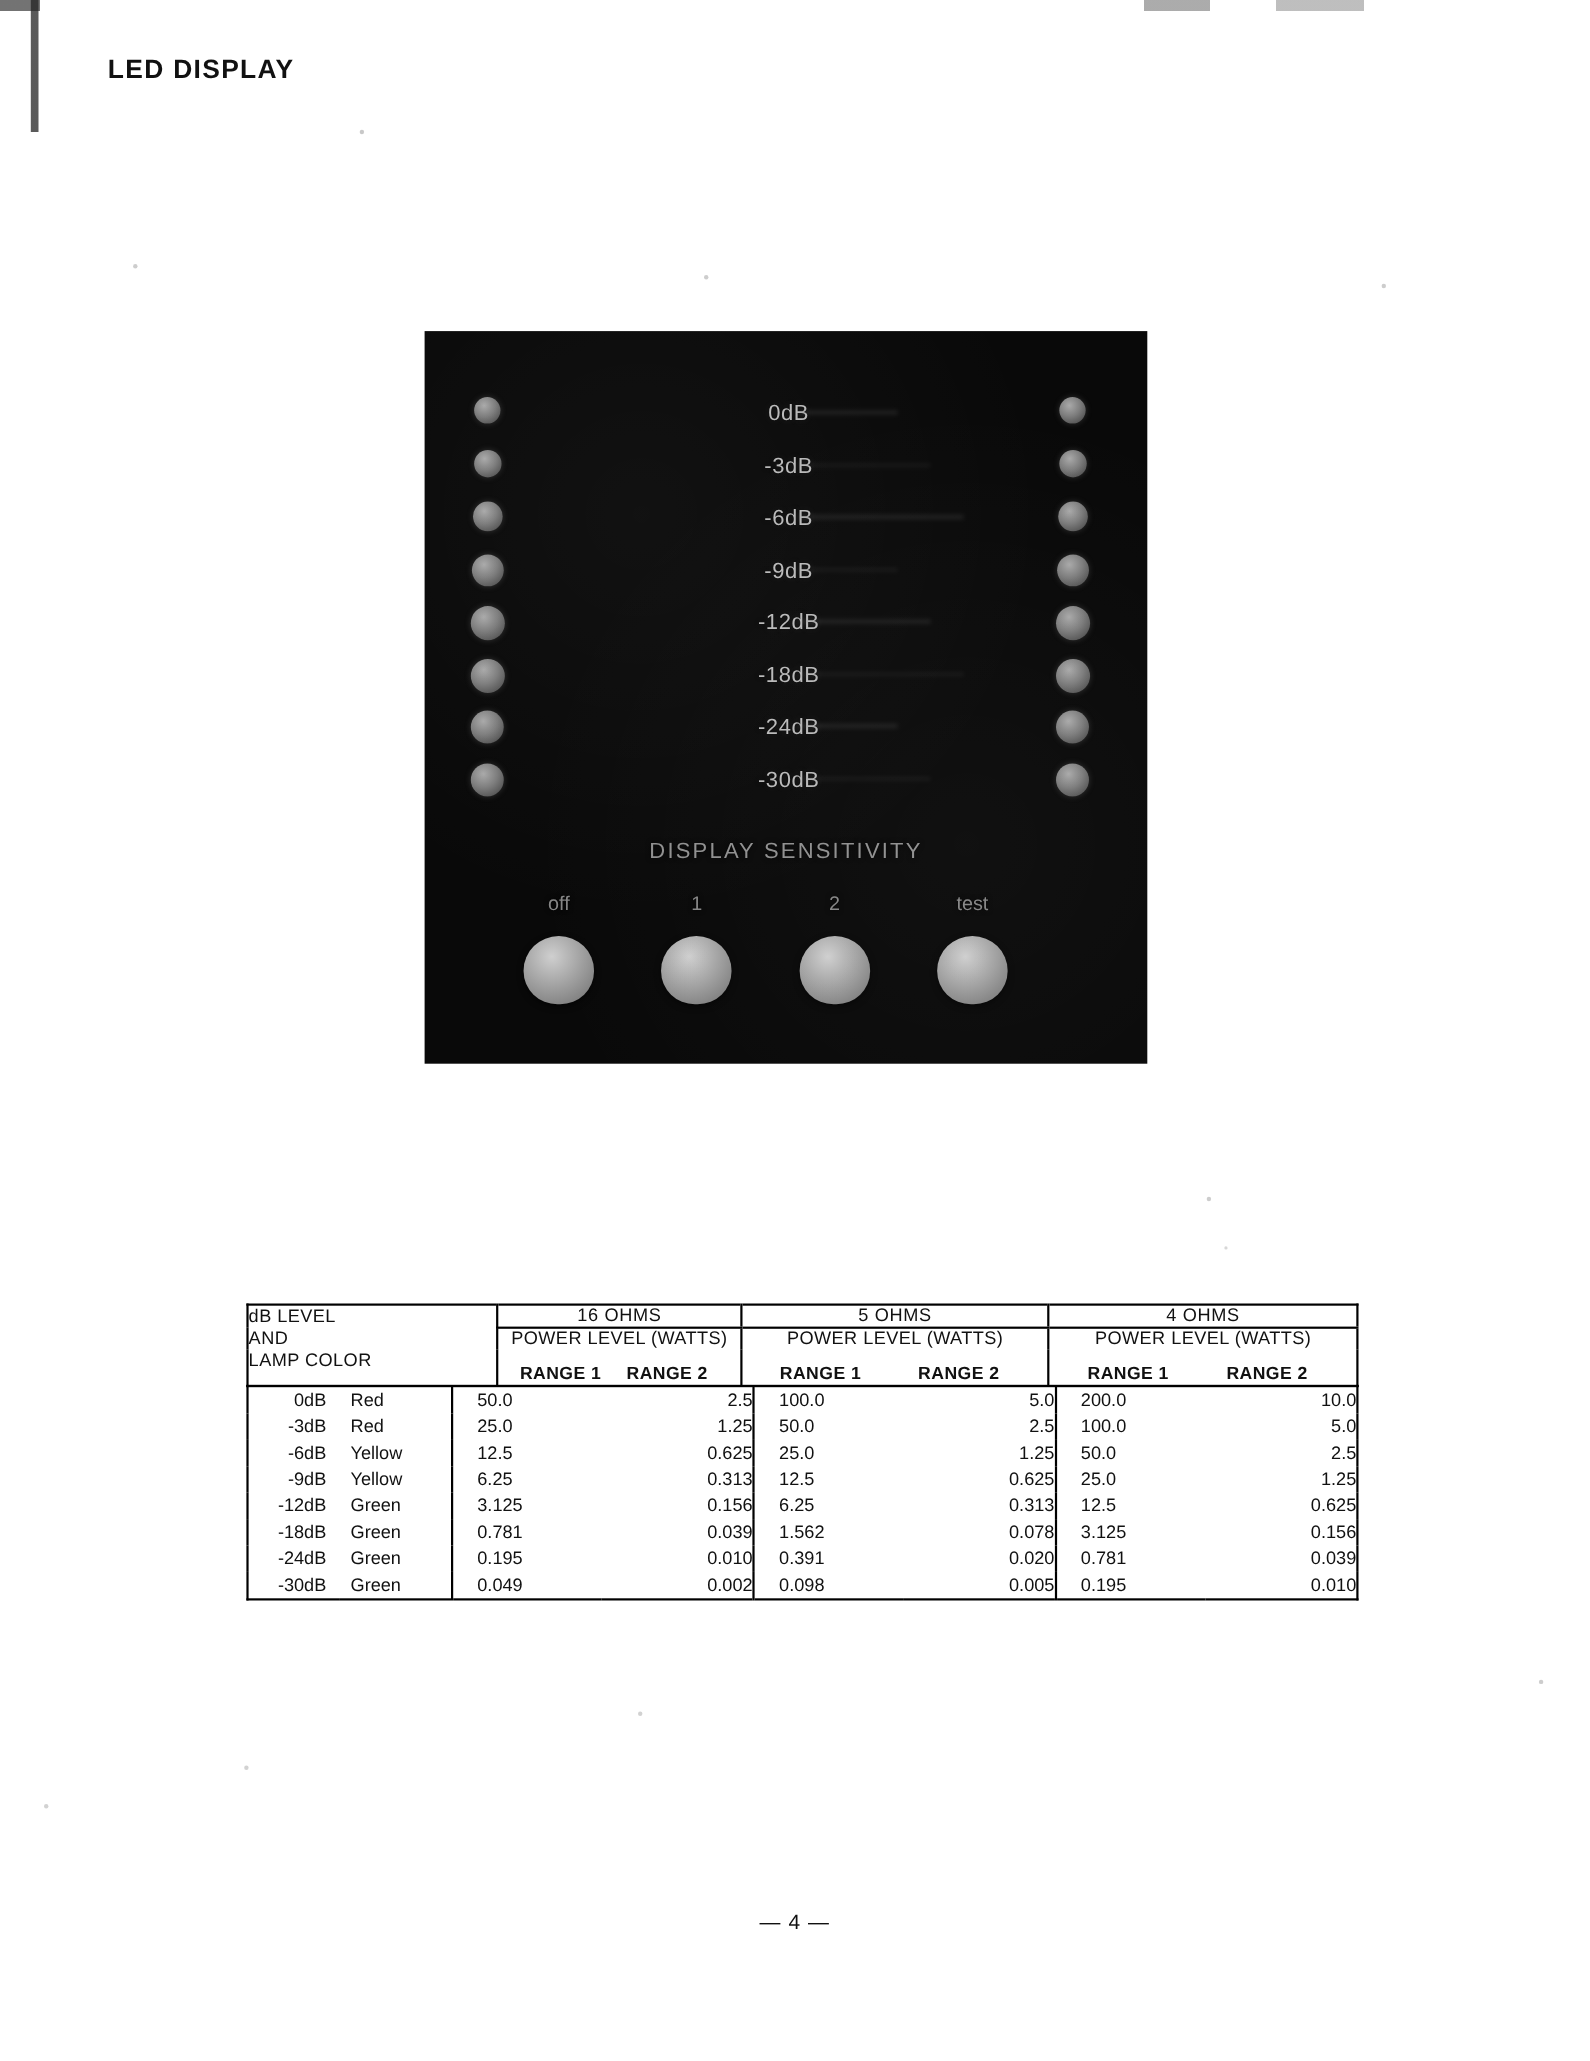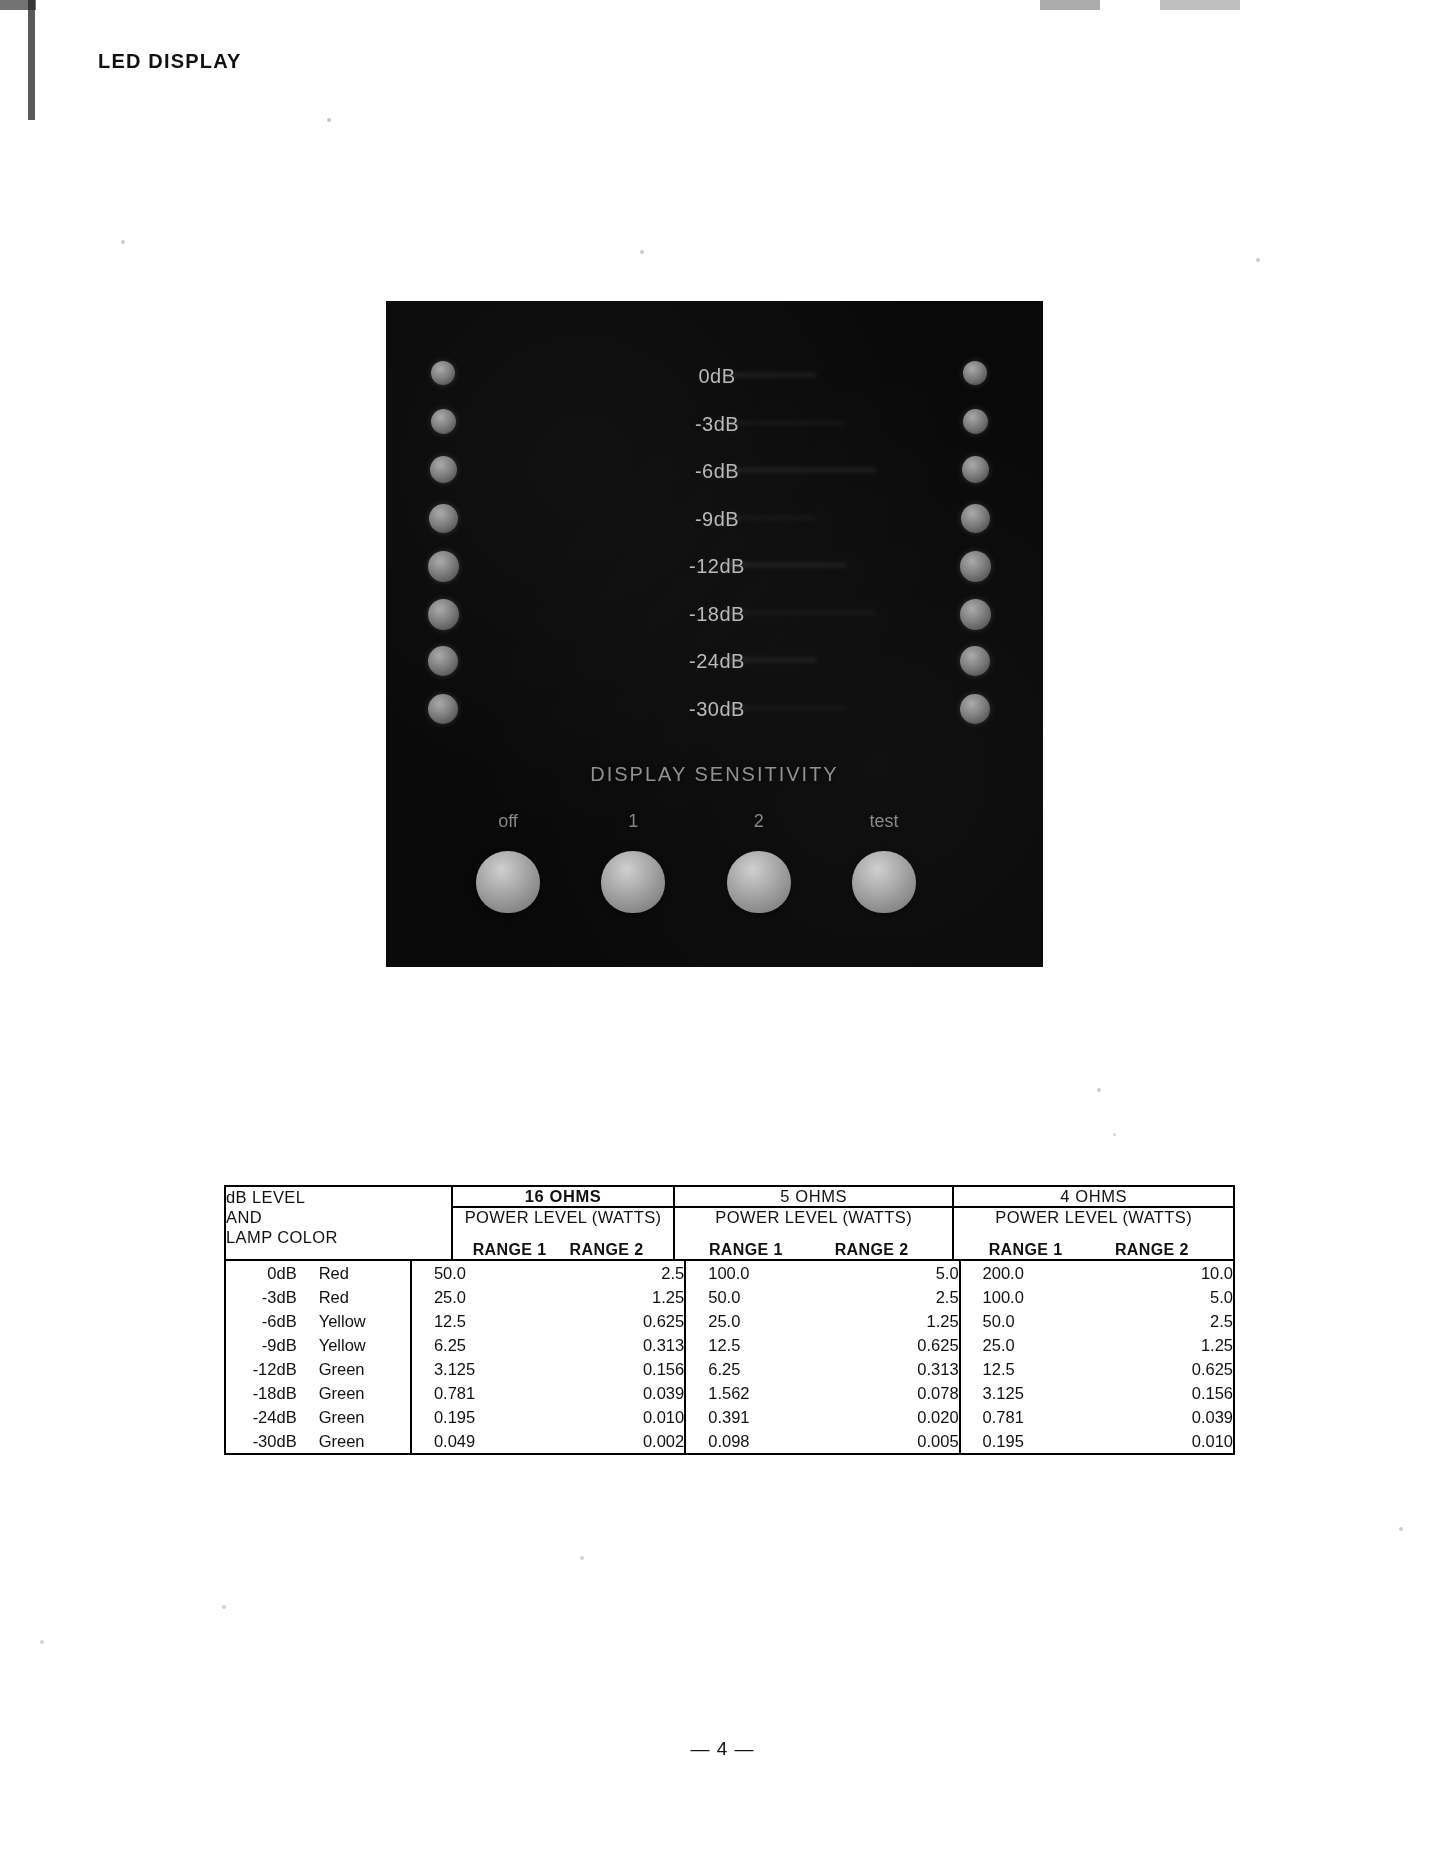--- a/index.html
+++ b/index.html
@@ -38,21 +38,21 @@
     background: linear-gradient(to bottom,
       rgba(35,35,35,0.75) 0px, rgba(35,35,35,0.75) 120px,
       rgba(255,255,255,0) 120px);
   }
 
   
   .page-heading {
     position: absolute;
     left: 98px;
     top: 50px;
-    font-size: 20px;
+    font-size: 24px;
     font-weight: bold;
     letter-spacing: 1.2px;
   }
 
   
   .led-panel {
     position: absolute;
     left: 386px;
     top: 301px;
     width: 657px;
@@ -353,21 +353,21 @@
 
 <div class="spec-table-wrap">
   <table class="spec outer-box">
     <tbody>
         <tr>
       <td rowspan="3" class="dblevel-head" style="width:215px;">
         <div>dB LEVEL</div>
         <div>AND</div>
         <div>LAMP COLOR</div>
       </td>
-      <td class="hdr-ohms vline" style="width:210px;font-weight:bold;">16 OHMS</td>
+      <td class="hdr-ohms vline" style="width:210px;">16 OHMS</td>
       <td class="hdr-ohms vline" style="width:265px;">5 OHMS</td>
       <td class="hdr-ohms vline" style="width:266px;">4 OHMS</td>
     </tr>
     <tr>
       <td class="hdr-power vline">POWER LEVEL (WATTS)</td>
       <td class="hdr-power vline">POWER LEVEL (WATTS)</td>
       <td class="hdr-power vline">POWER LEVEL (WATTS)</td>
     </tr>
     <tr class="hdr-range-row">
       <td class="vline">

